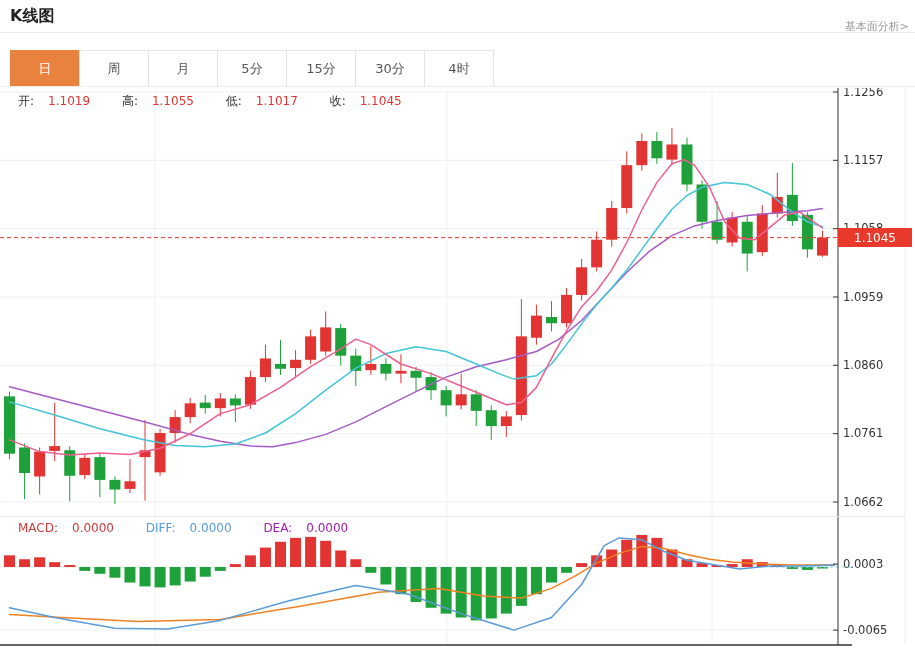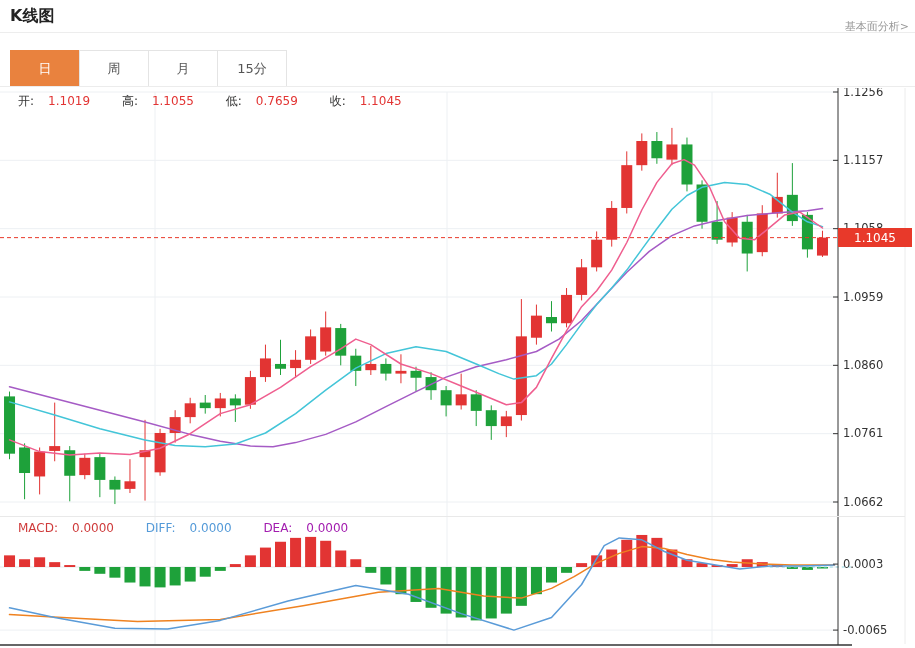--- a/index.html
+++ b/index.html
@@ -35,21 +35,24 @@
 <div id="app">
 
   <div class="abs" id="page-title">K线图</div>
   <div class="abs" id="fund-link">基本面分析&gt;</div>
   <div class="abs" id="header-divider"></div>
 
   <div class="abs" id="tabbar">
     <div class="tab active">日</div>
     <div class="tab">周</div>
     <div class="tab">月</div>
+    <div class="tab">5分</div>
     <div class="tab">15分</div>
+    <div class="tab">30分</div>
+    <div class="tab">4时</div>
   </div>
   <div class="abs" id="tabbar-underline"></div>
 
   <svg class="abs" id="chart-svg" width="915" height="560" viewBox="0 88 915 560">
       <g>
         <line x1="0" y1="92" x2="838" y2="92" stroke="#edf0f3" stroke-width="1"></line>
         <line x1="0" y1="160.3333333333336" x2="838" y2="160.3333333333336" stroke="#edf0f3" stroke-width="1"></line>
         <line x1="0" y1="228.66666666666717" x2="838" y2="228.66666666666717" stroke="#edf0f3" stroke-width="1"></line>
         <line x1="0" y1="296.9999999999992" x2="838" y2="296.9999999999992" stroke="#edf0f3" stroke-width="1"></line>
         <line x1="0" y1="365.3333333333328" x2="838" y2="365.3333333333328" stroke="#edf0f3" stroke-width="1"></line>
@@ -258,21 +261,21 @@
         <line x1="833" y1="564.0873786407767" x2="838" y2="564.0873786407767" stroke="#333333" stroke-width="1"></line>
         <text x="843" y="564.0873786407767" fill="#333" font-size="11.5px" dominant-baseline="middle">0.0003</text>
         <line x1="833" y1="630.1067961165048" x2="838" y2="630.1067961165048" stroke="#333333" stroke-width="1"></line>
         <text x="843" y="630.1067961165048" fill="#333" font-size="11.5px" dominant-baseline="middle">-0.0065</text>
       </g>
     </svg>
 
   <div class="abs legend-row" id="ohlc-row">
     <span><span class="lab">开:</span><span class="val-red">1.1019</span></span>
     <span><span class="lab">高:</span><span class="val-red">1.1055</span></span>
-    <span><span class="lab">低:</span><span class="val-red">0.7659</span></span>
+    <span><span class="lab">低:</span><span class="val-red">1.1017</span></span>
     <span><span class="lab">收:</span><span class="val-red">1.1045</span></span>
   </div>
 
 
   <div class="abs" id="panel-divider"></div>
 
   <div class="abs legend-row" id="macd-row">
     <span class="macd-red"><span>MACD:</span><span>0.0000</span></span>
     <span class="diff-blue"><span>DIFF:</span><span>0.0000</span></span>
     <span class="dea-orange"><span>DEA:</span><span>0.0000</span></span>

